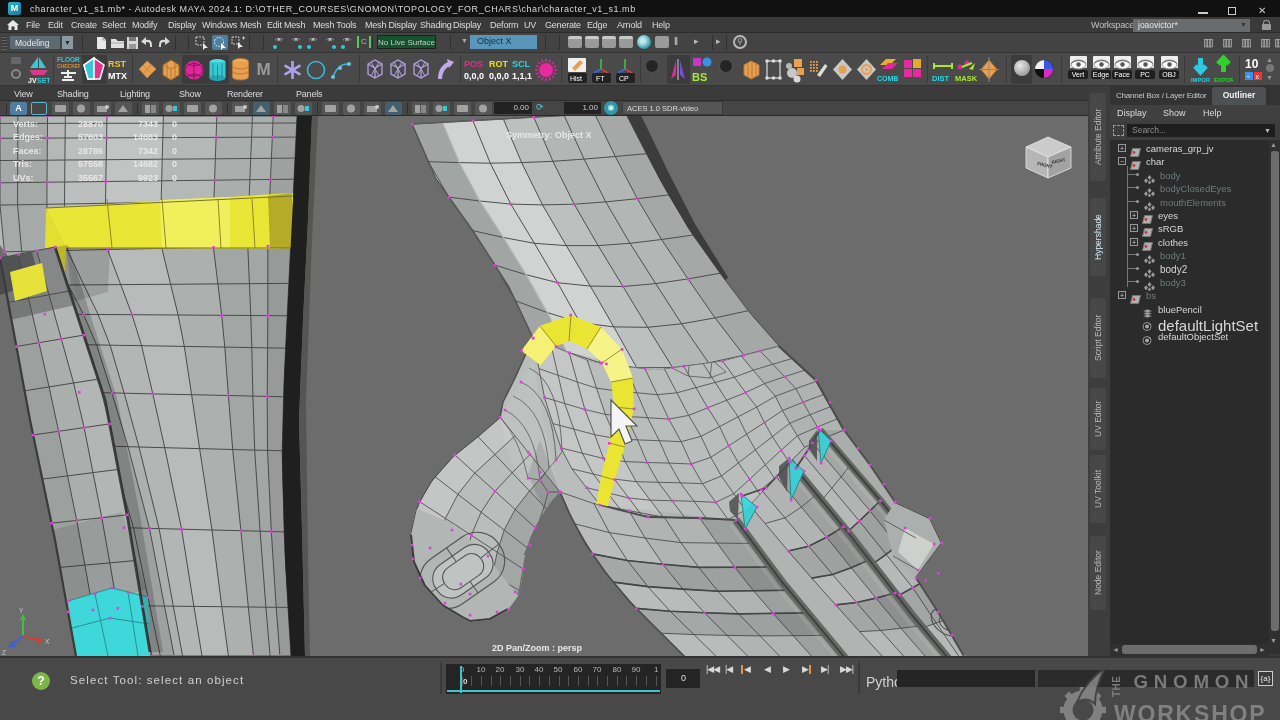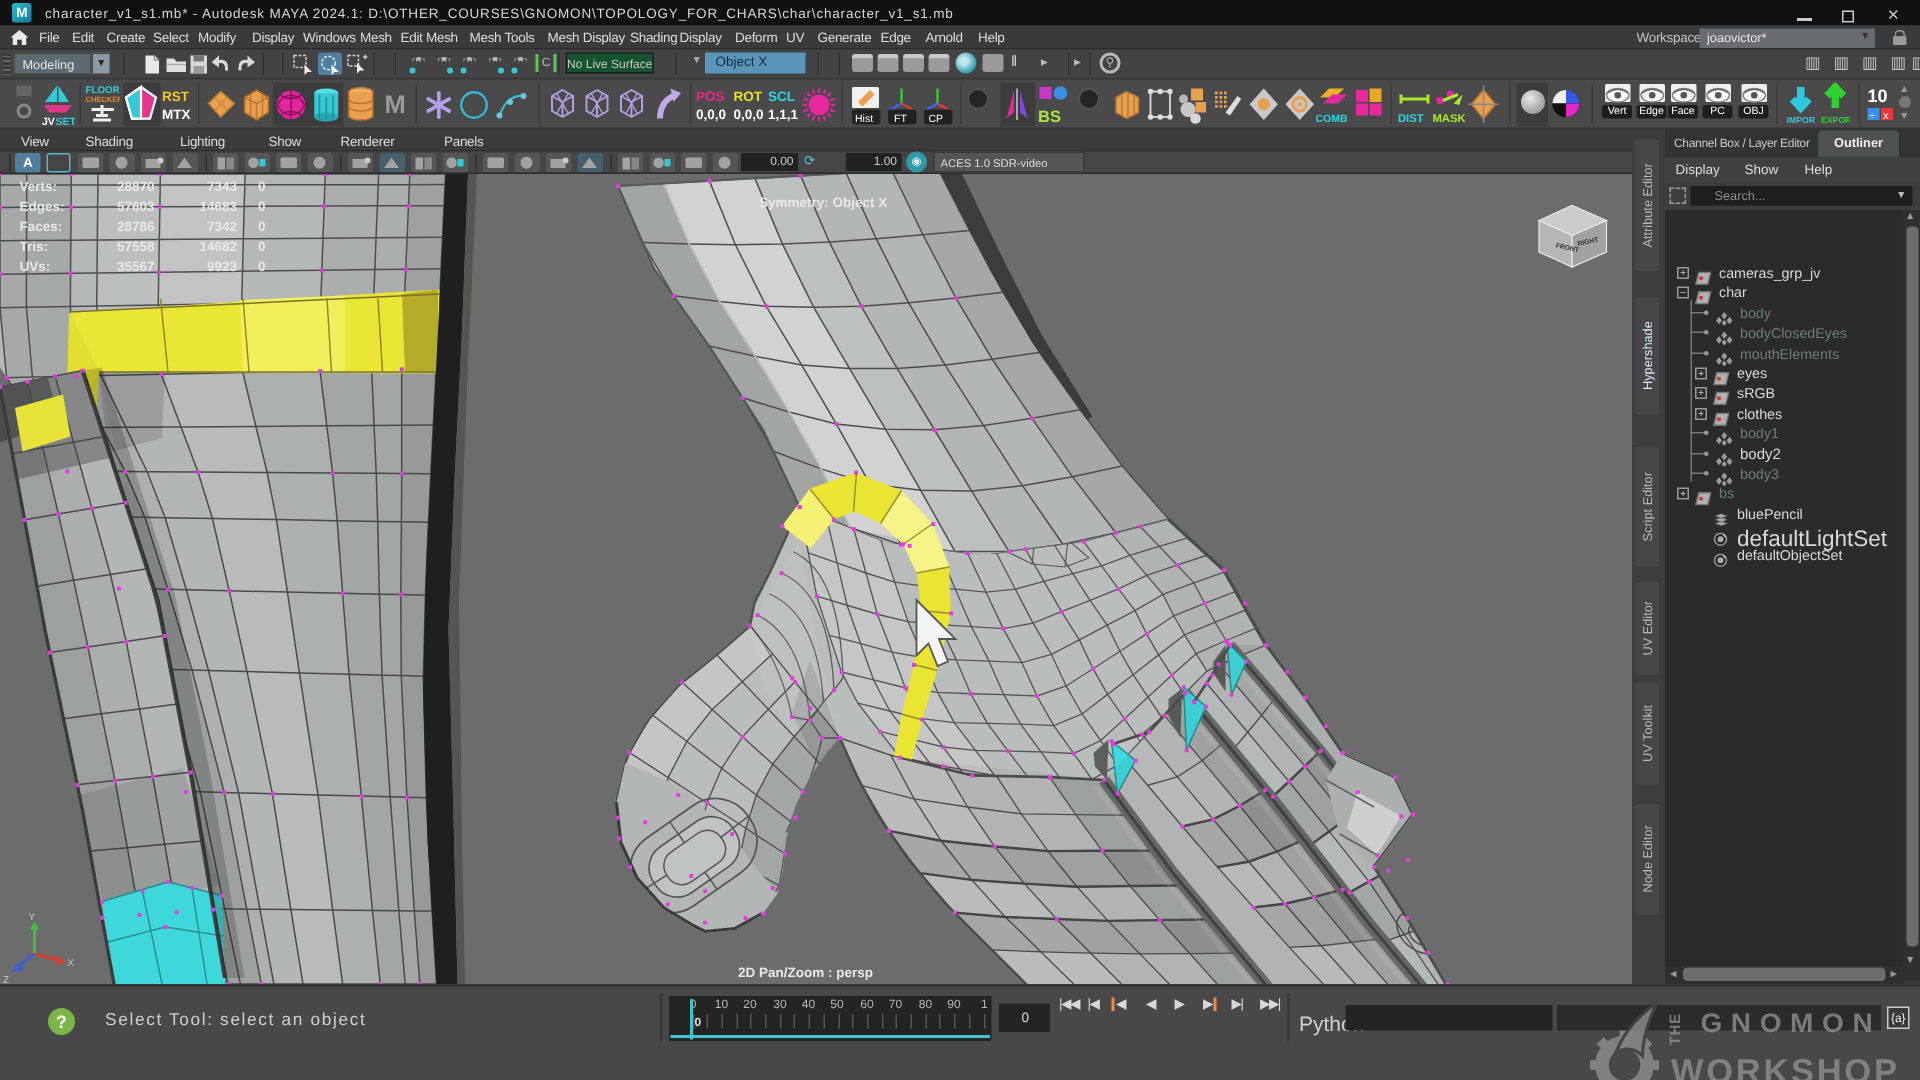--- a/index.html
+++ b/index.html
@@ -1114,24 +1114,24 @@
   <span class="abs" style="left:6px;top:5px;color:#c8c8c8;font-size:8px;letter-spacing:-0.2px;">Channel Box / Layer Editor</span>
   <div class="abs" style="left:102px;top:1px;width:54px;height:18px;background:#4e5152;border-radius:3px 3px 0 0;color:#f0f0f0;font-size:8.5px;font-weight:bold;text-align:center;line-height:17px;">Outliner</div>
  </div>
  <div class="abs" style="left:0;top:19px;width:170px;height:17px;background:#404040;">
   <span class="abs" style="left:7px;top:3px;color:#dcdcdc;font-size:9px;">Display</span>
   <span class="abs" style="left:53px;top:3px;color:#dcdcdc;font-size:9px;">Show</span>
   <span class="abs" style="left:93px;top:3px;color:#dcdcdc;font-size:9px;">Help</span>
  </div>
  <div class="abs" style="left:0;top:36px;width:170px;height:18px;background:#3d3d3d;">
   <div class="abs" style="left:3px;top:3px;width:11px;height:11px;border:1px dashed #999;"></div>
-  <div class="abs" style="left:17px;top:2px;width:148px;height:13px;background:#1e1e1e;color:#909090;font-size:8.5px;line-height:13px;padding-left:16px;">Search...<span style="float:right;margin-right:4px;color:#bbb;font-size:7px;">▼</span></div>
+  <div class="abs" style="left:17px;top:2px;width:148px;height:13px;background:#1e1e1e;color:#909090;font-size:8.5px;line-height:13px;padding-left:5px;">Search...<span style="float:right;margin-right:4px;color:#bbb;font-size:7px;">▼</span></div>
  </div>
  <div class="abs" style="left:0;top:54px;width:159px;height:514px;background:#2b2b2b;overflow:hidden;">
-  <div class="abs" style="left:0;top:2px;width:100%;height:100%;margin-top:34px;">
+  <div class="abs" style="left:0;top:2px;width:100%;height:100%;">
         <div style="position:absolute;left:0;top:0px;width:100%;height:13.4px;">
           <span style="position:absolute;left:8px;top:2px;width:8px;height:8px;border:1px solid #999;font-size:7px;line-height:7px;text-align:center;color:#ccc;">+</span>
           <span style="position:absolute;left:20px;top:0px;"><svg width="11" height="9" style="vertical-align:-1px">
               <path d="M2.5 0.5 L10.5 0.5 L8.5 8.5 L0.5 8.5 Z" fill="#b0b0b0" stroke="#777"></path>
               <circle cx="4" cy="4.5" r="1.4" fill="#cc3a2a"></circle>
             </svg></span>
           <span style="position:absolute;left:36px;top:1px;color:#d8d8d8;font-size:9.5px;">cameras_grp_jv</span>
         </div>
         <div style="position:absolute;left:0;top:13.400000000000006px;width:100%;height:13.4px;">
           <span style="position:absolute;left:8px;top:2px;width:8px;height:8px;border:1px solid #999;font-size:7px;line-height:7px;text-align:center;color:#ccc;">−</span>

